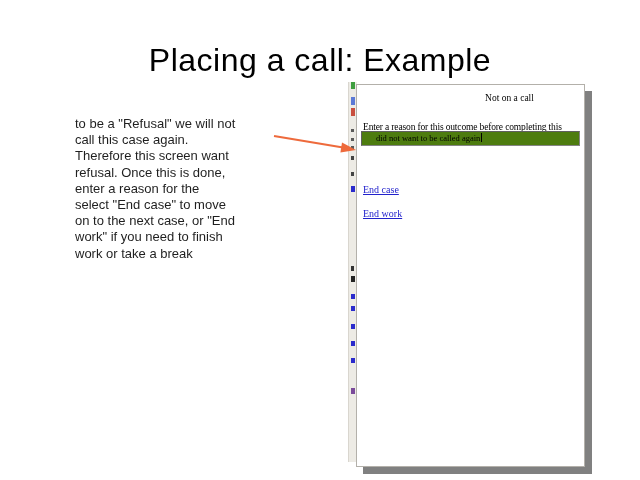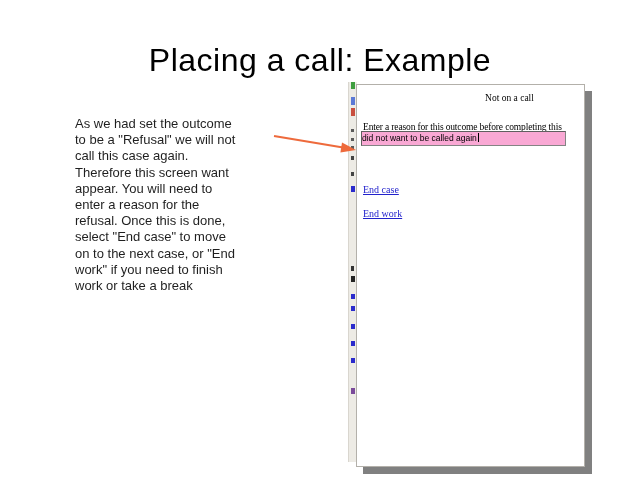--- a/index.html
+++ b/index.html
@@ -36,49 +36,47 @@
     font-size:9.5px;
     padding-left:39px;
   }
   .prompt-line{
     position:absolute;left:6px;font-size:9.5px;letter-spacing:-0.15px;white-space:nowrap;margin-top:16px;
   }
   .prompt-line.l1{top:21px;}
   .prompt-line.l2{top:36px;}
   .textbox{
     position:absolute;left:4px;top:46px;width:203px;height:13px;
-    background:#f9a8d4;border:1px solid #848484;border-top-color:#5f5f5f;border-left-color:#5f5f5f;
-    font-family:Liberation Sans, sans-serif;font-size:8.5px;line-height:13px;
-    padding-left:0;white-space:nowrap;overflow:hidden;color:#000;
+    background:#4d7c0f;border:1px solid #848484;border-top-color:#5f5f5f;border-left-color:#5f5f5f;
+    font-family:Liberation Serif, serif;font-size:8.5px;line-height:13px;
+    padding-left:14px;white-space:nowrap;overflow:hidden;color:#000;
   }
   .caret{display:inline-block;width:1px;height:9px;background:#000;vertical-align:-1px;margin-left:1px;}
   .dlg-link{
     position:absolute;left:6px;font-size:10px;
     color:var(--link,#2222cc);text-decoration:underline;cursor:pointer;white-space:nowrap;
   }
   .dlg-link.first{top:99px;}
   .dlg-link.second{top:123px;}
 
   .pointer-arrow{position:absolute;left:268px;top:128px;width:96px;height:28px;}
 </style>
 </head>
 <body>
 
 <div id="slide">
 
   <div class="slide-title">Placing a call: Example</div>
 
   <div class="body-text">
-    <div>As we had set the outcome</div>
     <div>to be a "Refusal" we will not</div>
     <div>call this case again.</div>
     <div>Therefore this screen want</div>
-    <div>appear. You will need to</div>
+    <div>refusal. Once this is done,</div>
     <div>enter a reason for the</div>
-    <div>refusal. Once this is done,</div>
     <div>select "End case" to move</div>
     <div>on to the next case, or "End</div>
     <div>work" if you need to finish</div>
     <div>work or take a break</div>
   </div>
 
   <div class="edge-strip">
     <div class="frag" style="top:0;height:7px;background:#3f9e3f;"></div>
     <div class="frag" style="top:15px;height:8px;background:#5b79d6;"></div>
     <div class="frag" style="top:26px;height:8px;background:#c94f3f;"></div>

